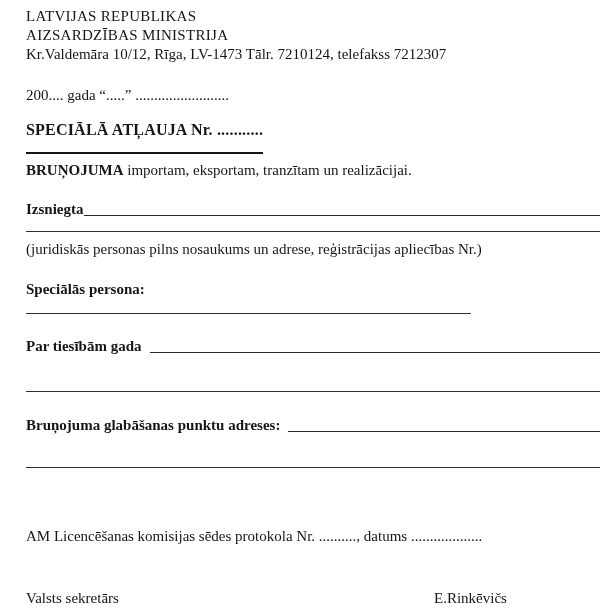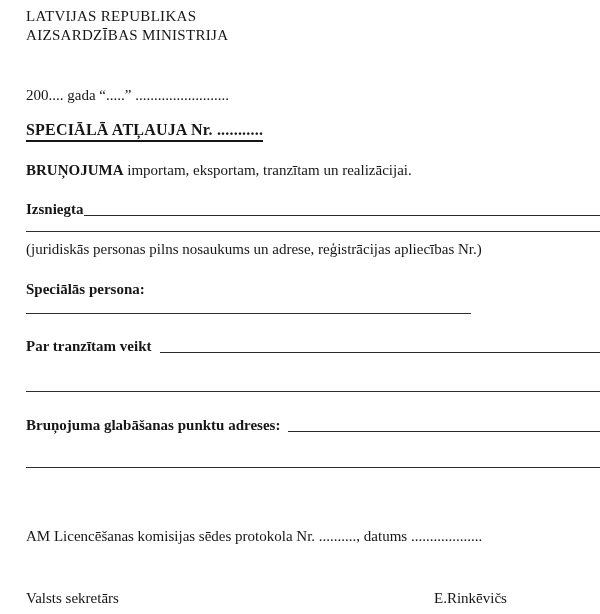--- a/index.html
+++ b/index.html
@@ -39,34 +39,35 @@
   .rule {
     position: absolute;
     left: 10px;
     border-top: 1.7px solid #2e2e2e;
     height: 0;
   }
   .rule.full { right: 15px; }
   .title-underline {
     display: inline-block;
     border-bottom: 2px solid #161616;
-    padding-bottom: 1px;
+    padding-bottom: 13px;
     font-weight: bold;
     font-size: 16px;
     letter-spacing: 0.2px;
   }
   .header-caps { letter-spacing: 0.3px; }
 </style>
 </head>
 <body>
 
 <div class="doc">
 
   <div class="row header-caps" style="top:8px">LATVIJAS REPUBLIKAS</div>
   <div class="row header-caps" style="top:27px">AIZSARDZĪBAS MINISTRIJA</div>
+  <div class="row" style="top:46px">Kr.Valdemāra 10/12, Rīga, LV-1473 Tālr. 7210124, telefakss 7212307</div>
 
   <div class="row" style="top:87px">200.... gada “.....” .........................</div>
 
   <div class="row" style="top:121px">
     <span class="title-underline">SPECIĀLĀ ATĻAUJA Nr. ...........</span>
   </div>
 
   <div class="row" style="top:162px">
     <span class="bold">BRUŅOJUMA</span><span> importam, eksportam, tranzītam un realizācijai.</span>
   </div>
@@ -75,21 +76,21 @@
     <span class="bold">Izsniegta</span>
     <span class="fill"></span>
   </div>
   <div class="rule full" style="top:231px"></div>
   <div class="row" style="top:241px">(juridiskās personas pilns nosaukums un adrese, reģistrācijas apliecības Nr.)</div>
 
   <div class="row bold" style="top:281px">Speciālās persona:</div>
   <div class="rule" style="top:313px; width:445px"></div>
 
   <div class="row flexline" style="top:338px">
-    <span class="bold">Par tranzītam veikt</span>
+    <span class="bold">Par tiesībām gada</span>
     <span class="fill gap"></span>
   </div>
   <div class="rule full" style="top:391px"></div>
 
   <div class="row flexline" style="top:417px">
     <span class="bold">Bruņojuma glabāšanas punktu adreses:</span>
     <span class="fill gap"></span>
   </div>
   <div class="rule full" style="top:467px"></div>
 

